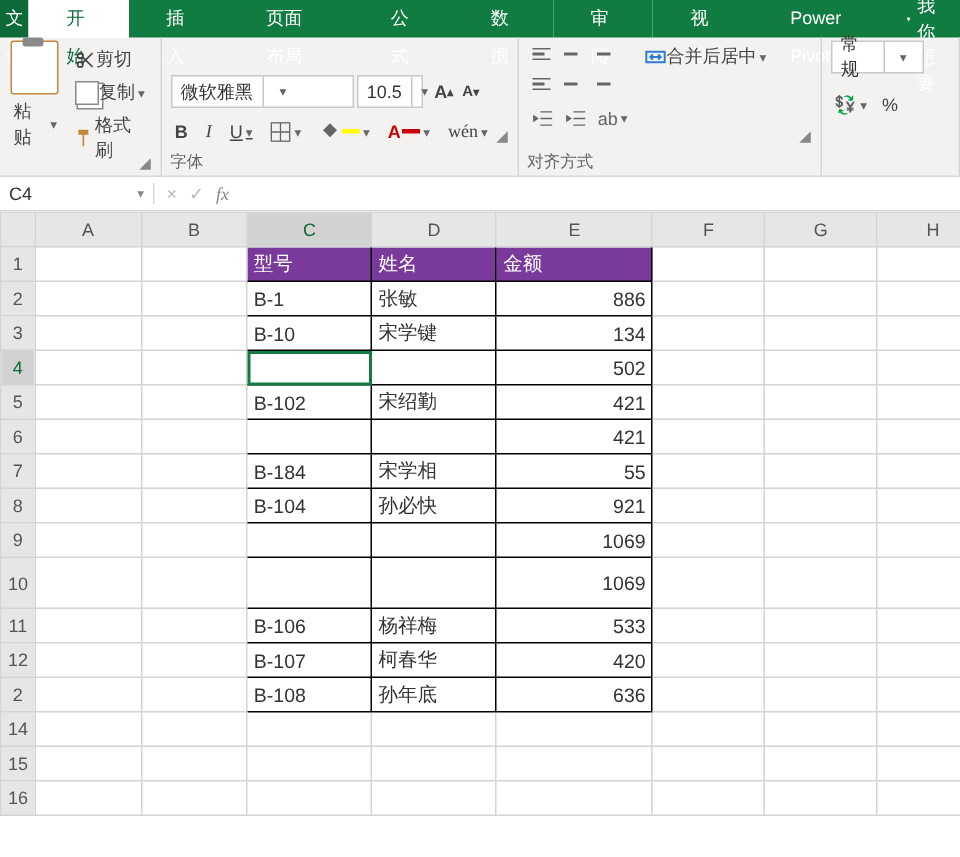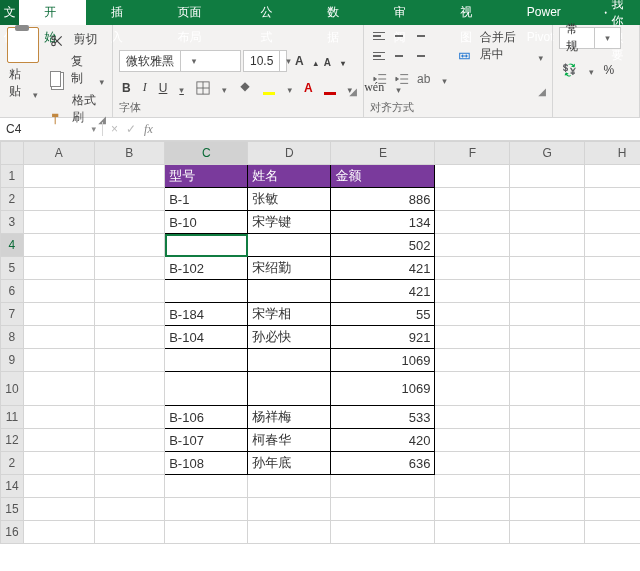--- a/index.html
+++ b/index.html
@@ -6,21 +6,21 @@
   .tabs{display:flex;align-items:stretch;height:25px;background:#fff;}
   .tab{padding:0 25px;line-height:25px;font-size:12px;color:#fff;background:#107c41;cursor:pointer;}
   .tab.file{background:#0b6a37;width:28px;text-align:center;padding:0;}
   .tab.active{background:#fff;color:#0b6a37;}
   .tell{margin-left:auto;display:flex;align-items:center;gap:4px;color:#fff;padding:0 8px;background:#107c41;flex:1;}
   .bulb{width:12px;height:12px;}
   .ribbon{display:flex;background:#f3f2f1;border-bottom:1px solid #d6d6d6;height:92px;}
   .group{display:flex;flex-direction:column;border-right:1px solid #d6d6d6;padding:2px 6px 0 6px;}
   .group-body{flex:1;display:flex;gap:6px;align-items:flex-start;}
   .group-label{font-size:11px;color:#666;padding:1px 0 2px;}
-  .btn{display:flex;align-items:flex-end;gap:10px;padding:2px 3px;border-radius:2px;cursor:pointer;font-size:12px;color:#444;}
+  .btn{display:flex;align-items:center;gap:0;padding:2px 3px;border-radius:2px;cursor:pointer;font-size:12px;color:#444;}
   .vstack{display:flex;flex-direction:column;gap:1px;}
   .paste-icon{width:30px;height:34px;background:linear-gradient(#fff,#fff) padding-box,#f8cba6;border:1px solid #c28840;border-radius:2px;position:relative;}
   .paste-icon::before{content:"";position:absolute;top:-3px;left:7px;width:14px;height:6px;background:#8a8a8a;border-radius:2px;}
   .scissors{width:14px;height:14px;}
   .copy-ico{width:14px;height:14px;border:1px solid #888;background:#fff;box-shadow:2px 2px 0 #fff,2px 2px 0 1px #888;}
   .brush{width:14px;height:14px;}
   .dd{font-size:9px;color:#666;margin-left:2px;}
   .font-row{display:flex;gap:2px;align-items:center;margin-top:23px;}
   .combo{display:flex;align-items:center;border:1px solid #c8c8c8;background:#fff;height:20px;}
   .combo span{padding:0 6px;font-size:12px;color:#333;}

